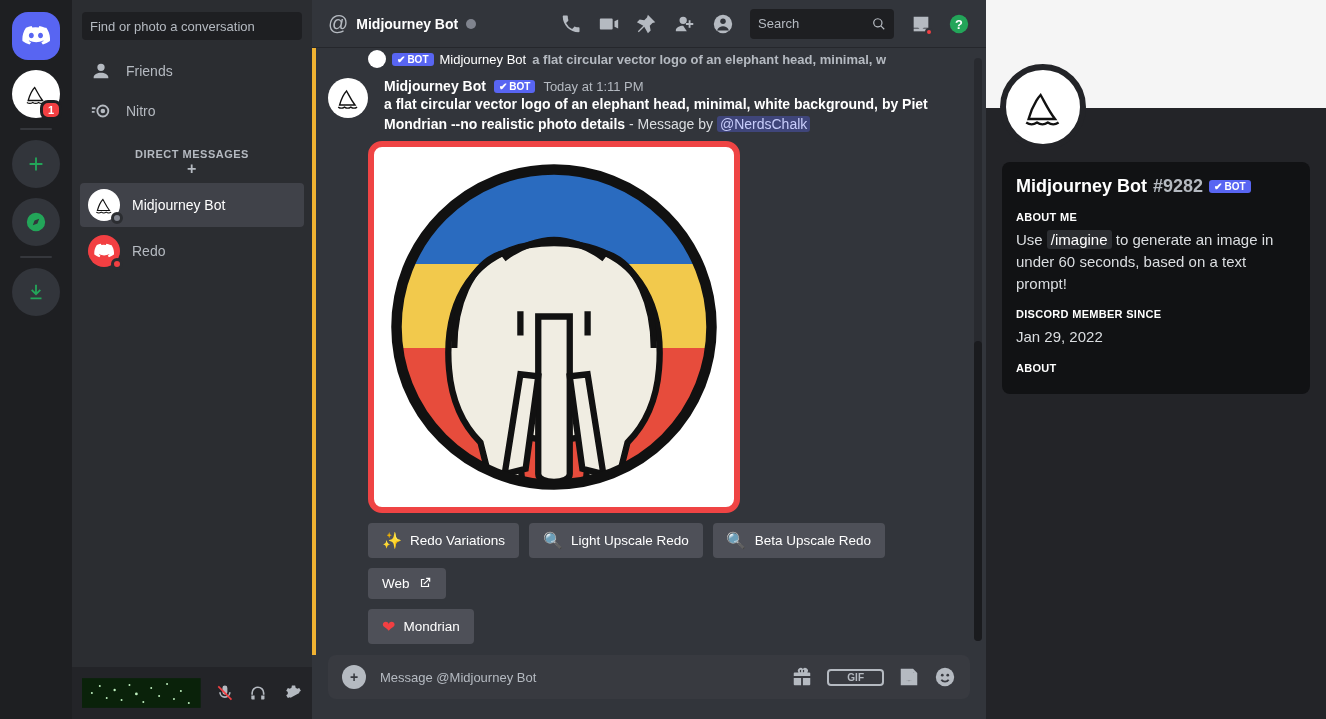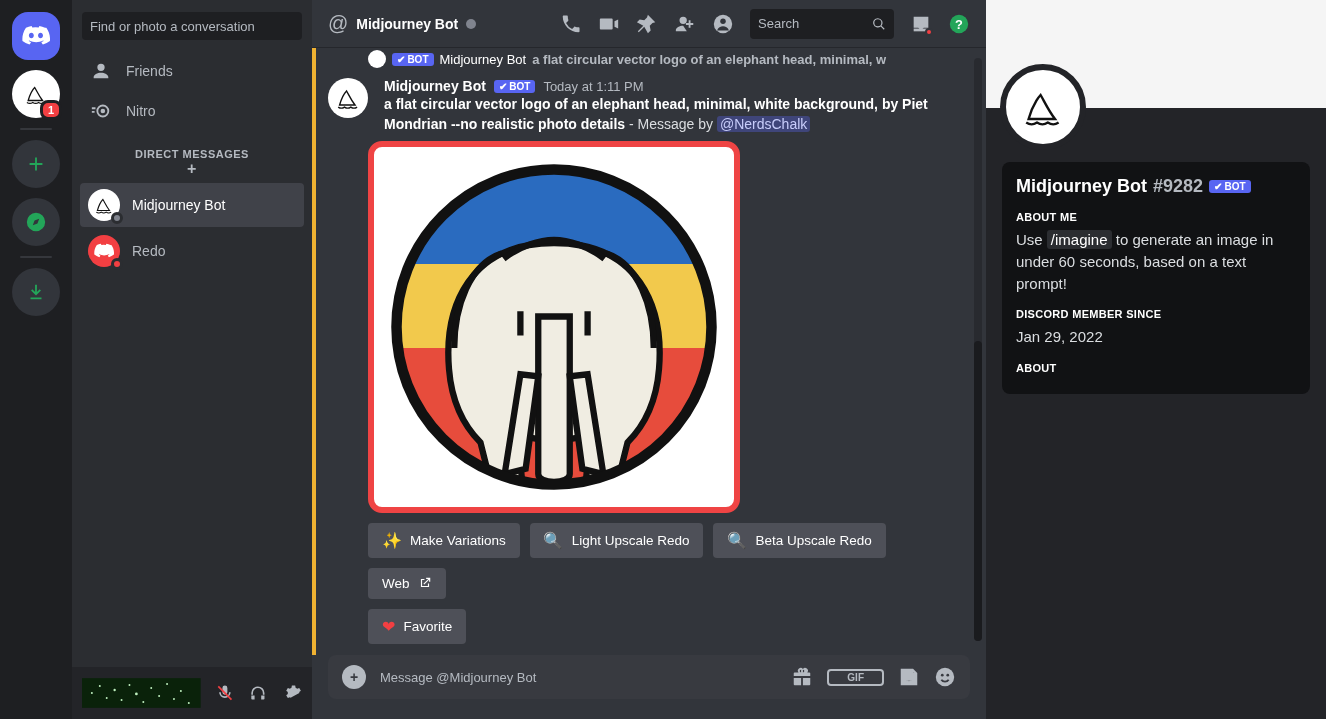--- a/index.html
+++ b/index.html
@@ -331,21 +331,21 @@
 
               <path fill="#f0ede2" stroke="#111" stroke-width="6" d="M128 205l-15 95 20-5 12-88ZM192 205l15 95-20-5-12-88Z"></path>
             </g>
             <circle cx="160" cy="160" r="150" fill="none" stroke="#111" stroke-width="10"></circle>
           </svg>
         </div>
 
         <div class="btnrow">
           <button class="dbtn">
               <span class="emoji">✨</span>
-              <span>Make Variations</span>
+              <span>Redo Variations</span>
             </button>
           <button class="dbtn">
               <span class="emoji">🔍</span>
               <span>Light Upscale Redo</span>
             </button>
           <button class="dbtn">
               <span class="emoji">🔍</span>
               <span>Beta Upscale Redo</span>
             </button>
         </div>
@@ -353,21 +353,21 @@
           <button class="dbtn">
               <span>Web</span>
               <svg width="14" height="14" viewBox="0 0 24 24">
                 <path fill="currentColor" d="M14 3h7v7h-2V6.4l-8.3 8.3-1.4-1.4L17.6 5H14V3ZM5 5h6v2H7v10h10v-4h2v6H5V5Z"></path>
               </svg>
             </button>
         </div>
         <div class="btnrow">
           <button class="dbtn">
               <span class="emoji heart">❤</span>
-              <span>Favorite</span>
+              <span>Mondrian</span>
             </button>
         </div>
 
         <div class="fake-scroll">
             <div class="fake-thumb"></div>
           </div>
       </div>
     </div>
 
     <div class="composer-wrap">

